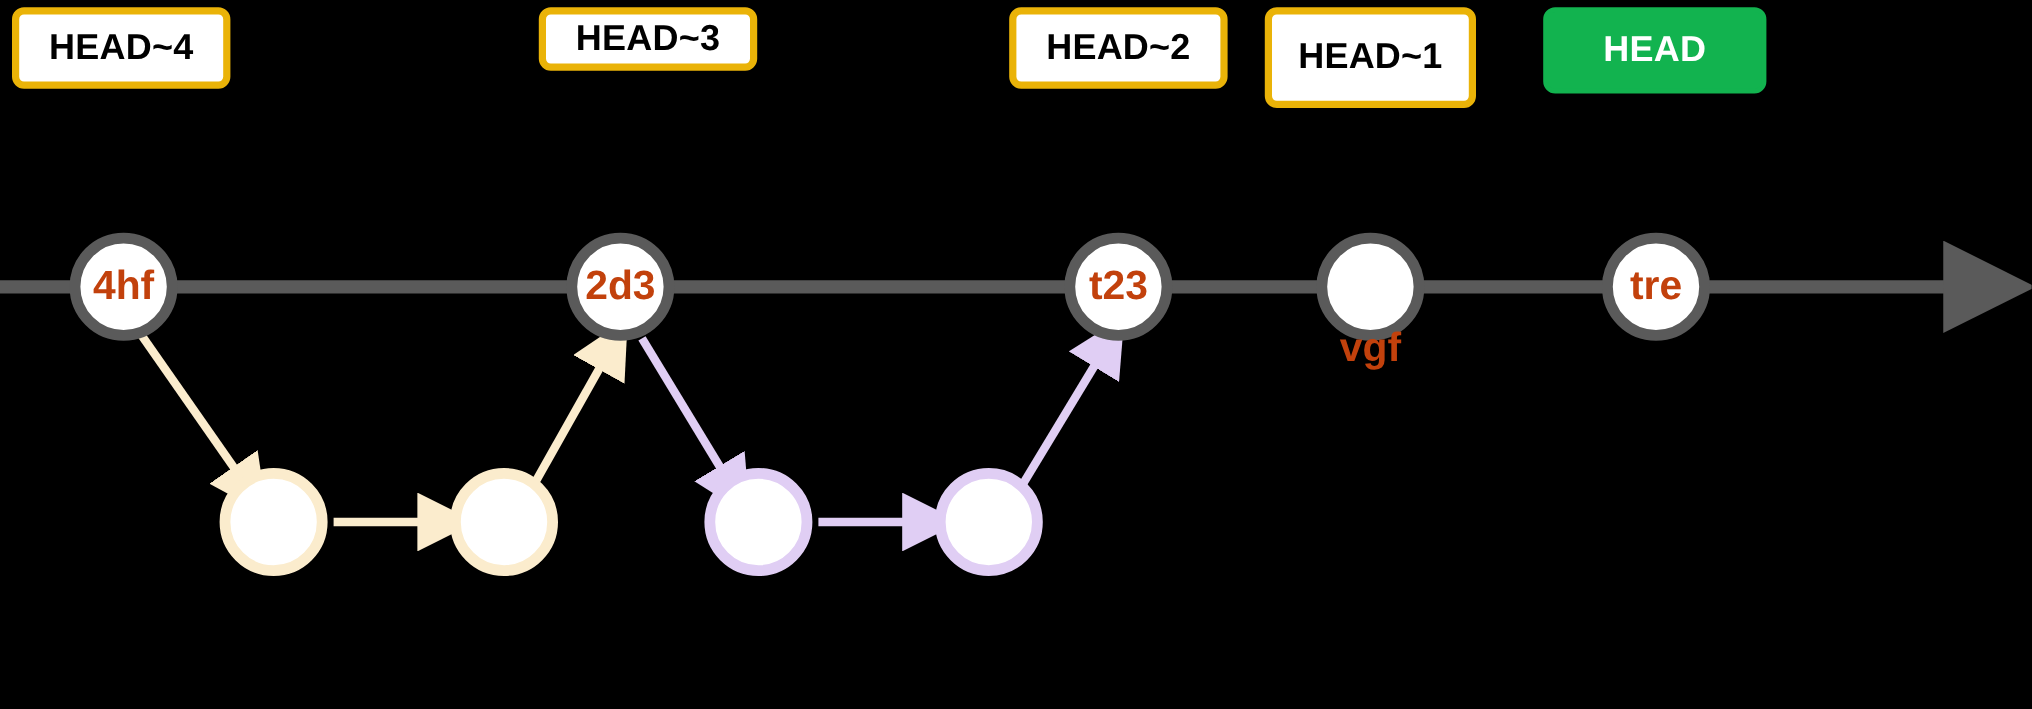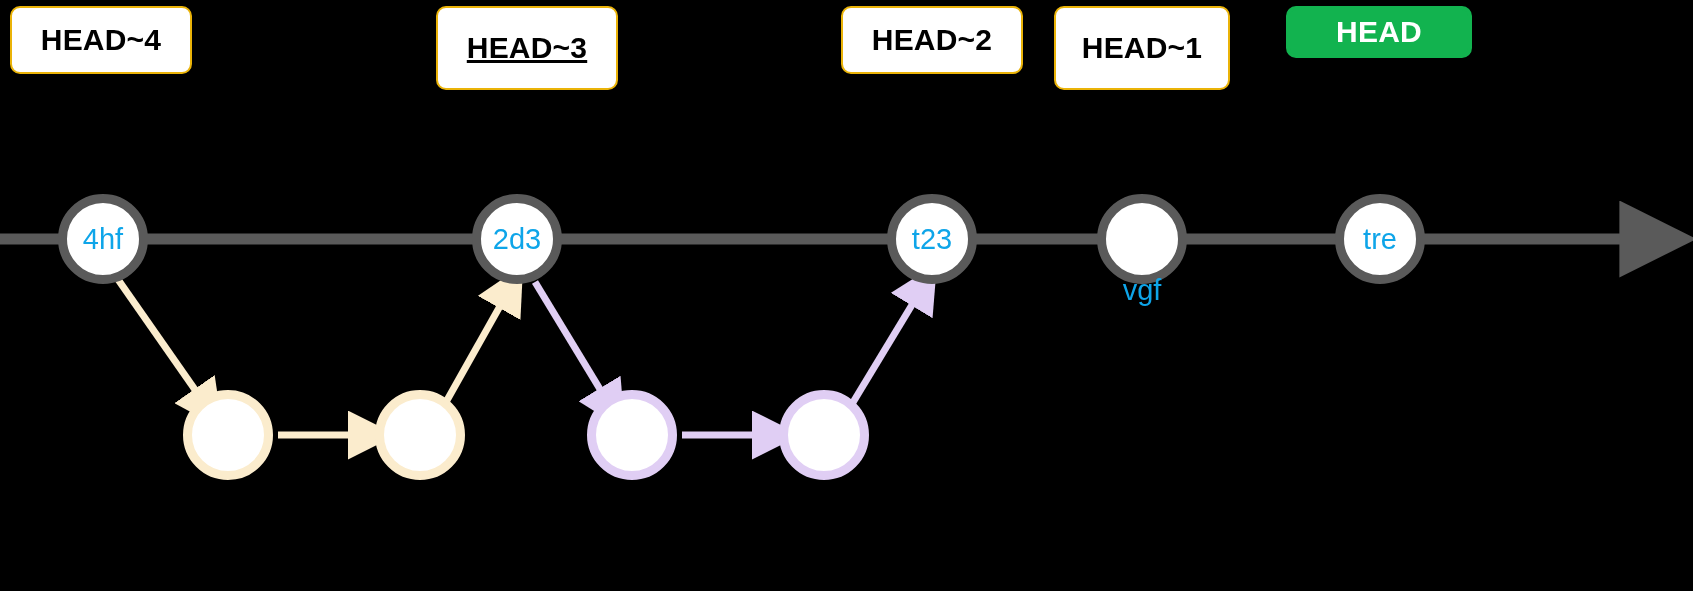--- a/index.html
+++ b/index.html
@@ -31,34 +31,34 @@
     align-items: center;
     justify-content: center;
     border-radius: 10px;
     font-weight: bold;
     font-size: 30px;
     letter-spacing: 0.2px;
     white-space: nowrap;
   }
   .badge.outline {
     background: #ffffff;
-    border: 2px solid #eab308;
+    border: 6px solid #eab308;
     color: #000000;
   }
   .badge.filled {
     background: #12b34f;
     border: 4px solid #12b34f;
     color: #ffffff;
   }
   .node-label {
     position: absolute;
     transform: translate(-50%, -50%);
-    color: #0ea5e9;
-    font-weight: normal;
-    font-size: 29px;
+    color: #c2410c;
+    font-weight: bold;
+    font-size: 34px;
     pointer-events: none;
     white-space: nowrap;
   }
 </style>
 </head>
 <body>
 
 <div id="stage">
 
   <svg id="graph" width="1693" height="591" viewBox="0 0 1693 591">
@@ -97,18 +97,18 @@
     <circle cx="1380" cy="239" r="40.5" fill="#ffffff" stroke="#5a5a5a" stroke-width="9"></circle>
   </svg>
 
   <div class="node-label" style="left:103px;  top:239px;">4hf</div>
   <div class="node-label" style="left:517px;  top:239px;text-align:center;">2d3</div>
   <div class="node-label" style="left:932px;  top:239px;">t23</div>
   <div class="node-label" style="left:1142px; top:254px;margin-top:36px;">vgf</div>
   <div class="node-label" style="left:1380px; top:239px;">tre</div>
 
   <div class="badge outline" style="left:10px;   top:6px;  width:182px; height:68px;">HEAD~4</div>
-  <div class="badge outline" style="left:436px;  top:6px;  width:182px; height:84px;text-decoration:underline;">HEAD~3</div>
+  <div class="badge outline" style="left:449px;  top:6px;  width:182px; height:53px;">HEAD~3</div>
   <div class="badge outline" style="left:841px;  top:6px;  width:182px; height:68px;">HEAD~2</div>
   <div class="badge outline" style="left:1054px; top:6px;  width:176px; height:84px;">HEAD~1</div>
-  <div class="badge filled" style="left:1286px; top:6px;  width:186px; height:52px;">HEAD</div>
+  <div class="badge filled" style="left:1286px; top:6px;  width:186px; height:72px;">HEAD</div>
 
 </div>
 
 </body></html>

